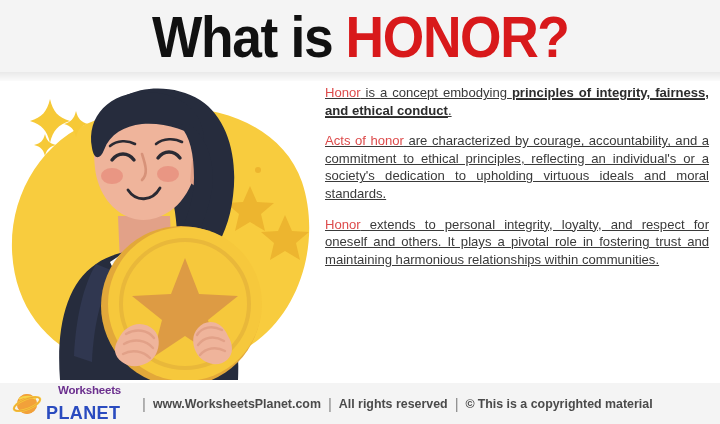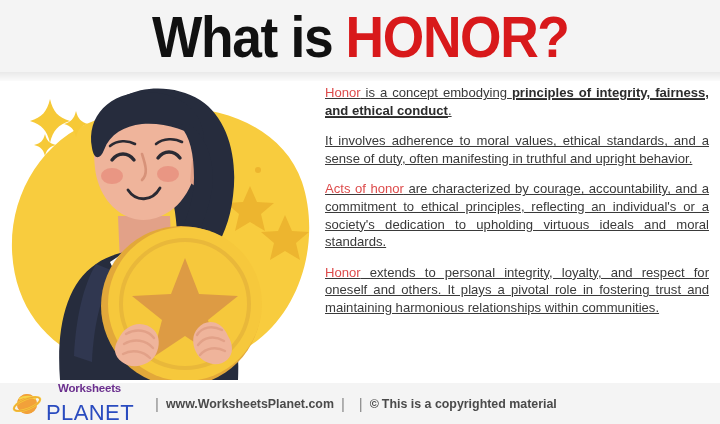--- a/index.html
+++ b/index.html
@@ -116,22 +116,22 @@
     font-family: "Liberation Sans", sans-serif;
     font-weight: bold;
     font-size: 11.5px;
     letter-spacing: -0.2px;
     color: #6b2f8e;
     margin-left: 12px;
   }
   #footer-logo-text .lg-bot {
     display: block;
     font-family: "Liberation Sans", sans-serif;
-    font-weight: normal;
-    font-size: 22px;
+    font-weight: bold;
+    font-size: 18px;
     letter-spacing: 0.4px;
     color: #2a4bbf;
     margin-top: 8px;
   }
   #footer-strip {
     display: flex;
     align-items: center;
     margin-left: 14px;
     font-family: "Liberation Sans", sans-serif;
     font-weight: bold;
@@ -272,21 +272,20 @@
         <path d="M 224 263 C 214 257, 204 259, 198 267" stroke="#e2a188" stroke-width="2.4" fill="none" stroke-linecap="round"></path>
         <path d="M 225 273 C 216 268, 206 270, 200 277" stroke="#e2a188" stroke-width="2.4" fill="none" stroke-linecap="round"></path>
 
       </g>
     </svg>
   </div>
 
   <div id="article">
     <p><span class="kw">Honor</span><span> is a concept embodying </span><span class="emph">principles of integrity, fairness, and ethical conduct</span><span>.</span></p>
 
-    <p><span>It involves adherence to moral values, ethical standards, and a sense of duty, often manifesting in truthful and upright behavior.</span></p>
 
     <p><span class="kw">Acts of honor</span><span> are characterized by courage, accountability, and a commitment to ethical principles, reflecting an individual's or a society's dedication to upholding virtuous ideals and moral standards.</span></p>
 
     <p><span class="kw">Honor</span><span> extends to personal integrity, loyalty, and respect for oneself and others. It plays a pivotal role in fostering trust and maintaining harmonious relationships within communities.</span></p>
   </div>
 
   <div id="footer">
 
     <div id="footer-logo">
       <svg id="footer-logo-mark" width="30" height="28" viewBox="0 0 30 28" xmlns="http://www.w3.org/2000/svg">
@@ -299,20 +298,21 @@
       <div id="footer-logo-text">
         <span class="lg-top">Worksheets</span>
         <span class="lg-bot">PLANET</span>
       </div>
     </div>
 
     <div id="footer-strip">
       <span class="bar">|</span>
       <span>www.WorksheetsPlanet.com</span>
       <span class="bar">|</span>
+      <span>All rights reserved</span>
       <span class="bar">|</span>
       <span class="copy-glyph">©</span>
       <span>This is a copyrighted material</span>
     </div>
 
   </div>
 
 </div>
 
 </body></html>

